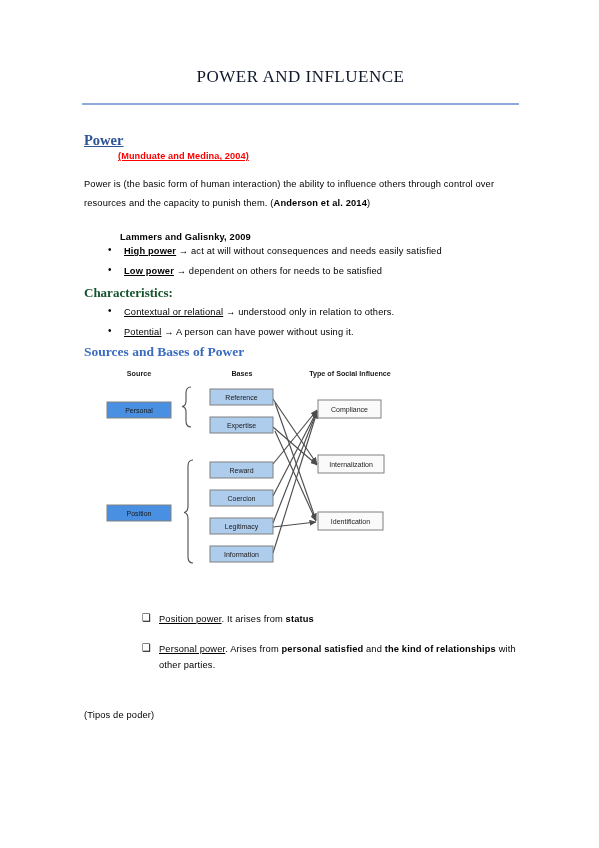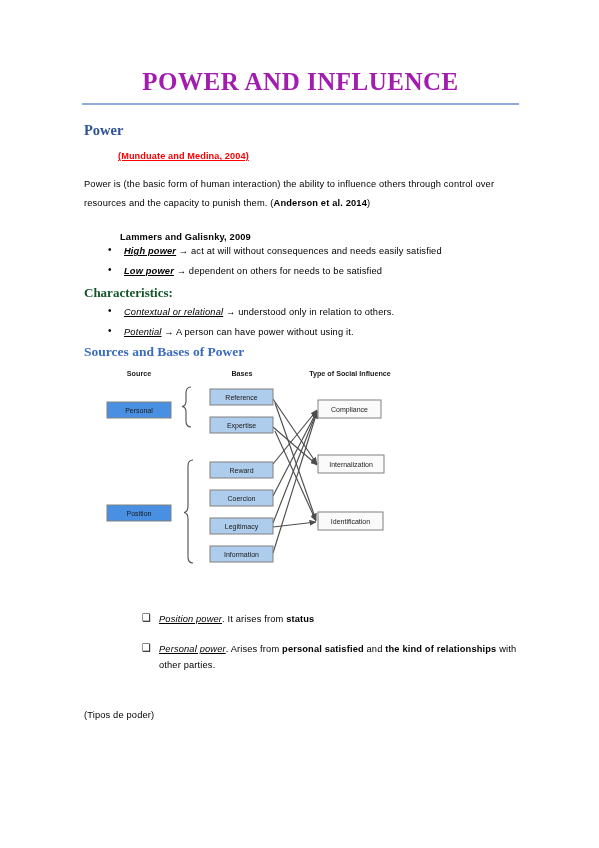--- a/index.html
+++ b/index.html
@@ -24,44 +24,45 @@
   }
 
   
   .doc-title {
     position: absolute;
     left: 82px;
     top: 68px;
     width: 437px;
     text-align: center;
     font-family: "Liberation Serif", serif;
-    font-size: 25px;
-    font-weight: 700;
+    font-size: 17px;
+    font-weight: 400;
     letter-spacing: 0.5px;
-    color: #a21caf;
+    color: #0f172a;
     line-height: 1.1;
   }
   .title-rule {
     position: absolute;
     left: 82px;
     top: 103px;
     width: 437px;
     height: 0;
     border-top: 2px solid #8EAADB;
   }
 
   
   .h-power {
     position: absolute;
     left: 84px;
-    top: 122px;
+    top: 132px;
     font-family: "Liberation Serif", serif;
     font-size: 14.5px;
     font-weight: bold;
     color: #2E5395;
+    text-decoration: underline;
   }
   .cite-red {
     position: absolute;
     left: 84px;
     top: 151px;
     font-size: 9.2px;
     font-weight: bold;
     color: #FF0000;
     text-decoration: underline;
     letter-spacing: 0.1px;
@@ -89,21 +90,21 @@
 
   
   .para {
     position: absolute;
     font-size: 9.3px;
     line-height: 19px;
     color: #000000;
     letter-spacing: 0.15px;
   }
   .b { font-weight: bold; }
-  .u { text-decoration: underline; font-style: italic; }
+  .u { text-decoration: underline; }
 
   .p-def   { left: 84px; top: 175px; width: 432px; }
   .p-lamm  { left: 84px; top: 228px; width: 432px; font-weight: bold; margin-left: 36px; }
   .p-src   { left: 84px; top: 585px; width: 432px; font-weight: bold; }
   .p-bases { left: 84px; top: 677px; width: 432px; font-weight: bold; }
   .p-tipos { left: 84px; top: 706px; width: 432px; }
   .p-nature{ left: 84px; top: 732px; width: 432px; }
 
   
   .blist {

